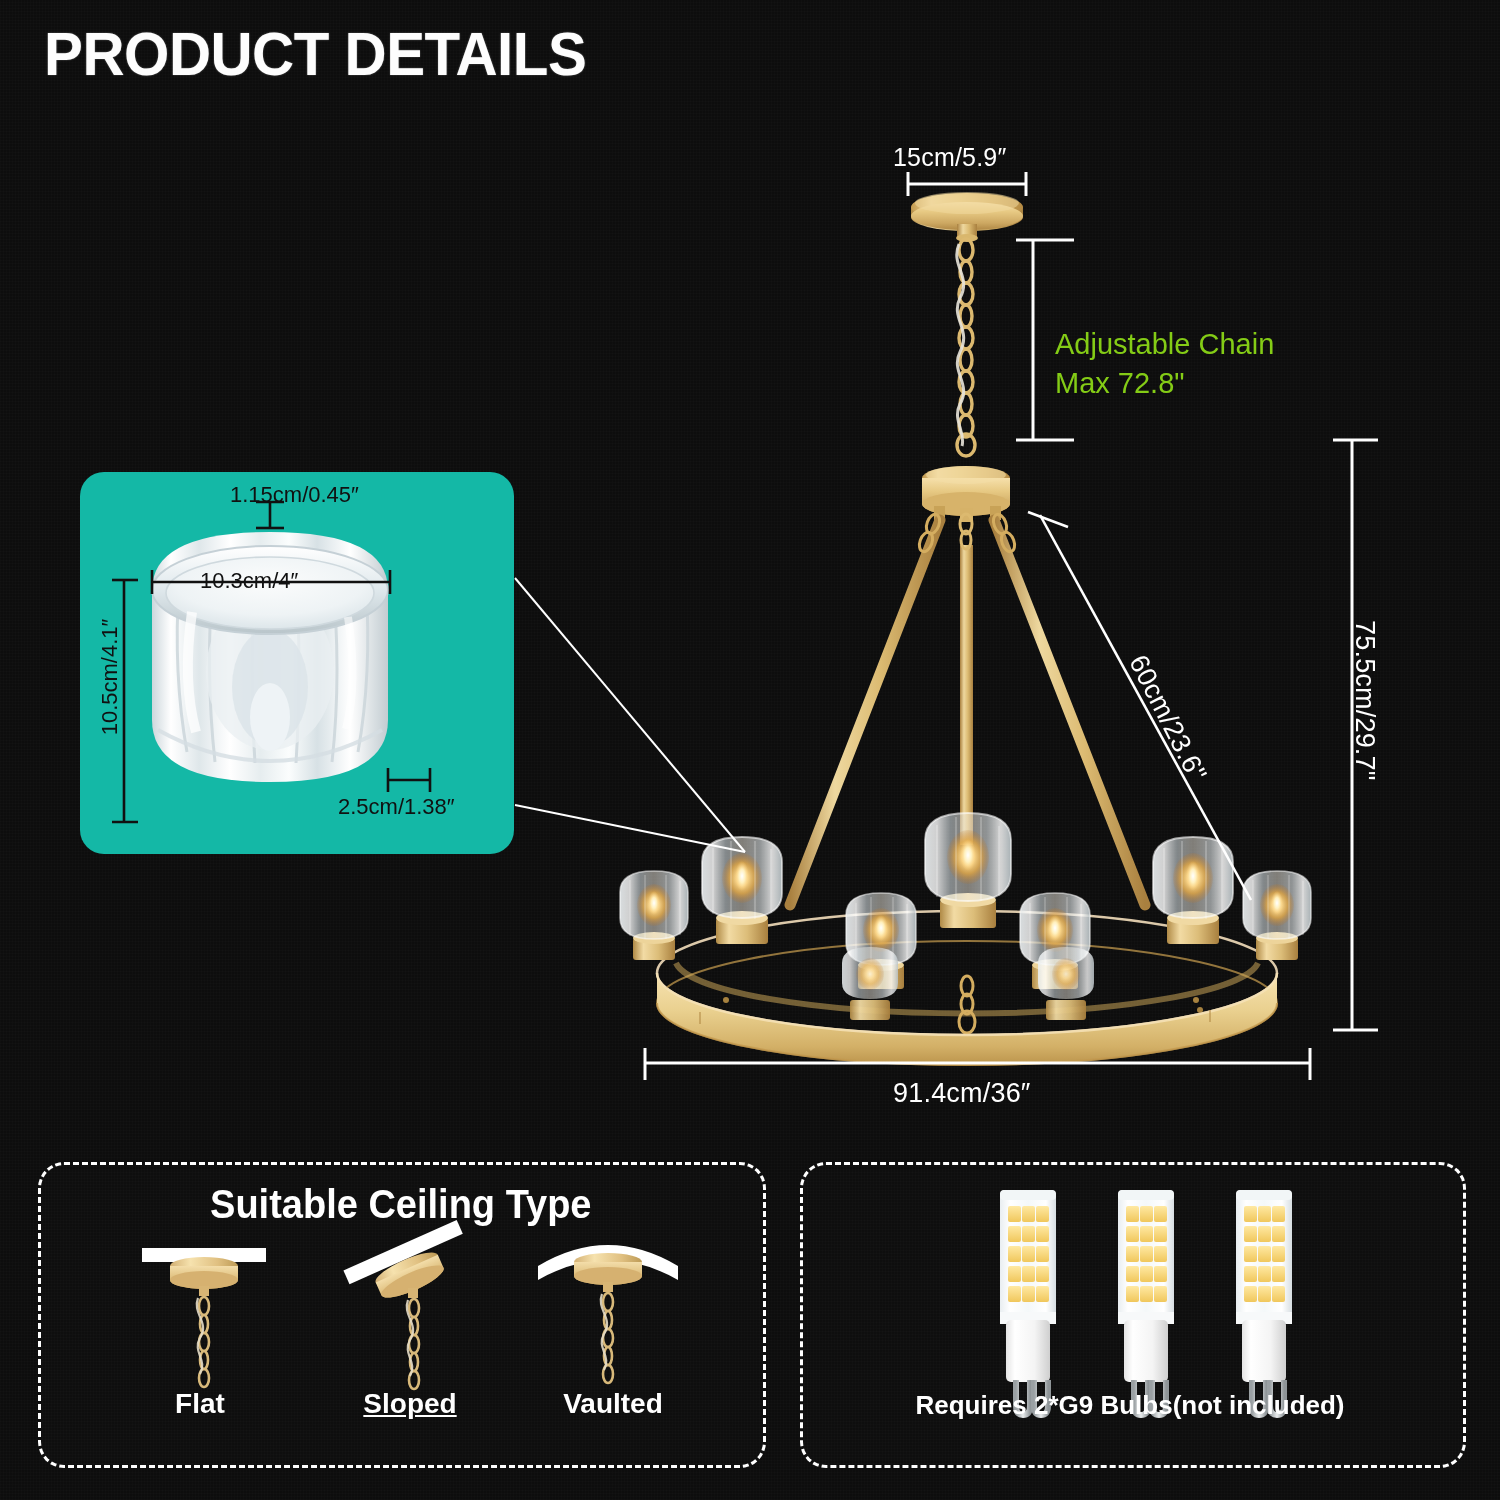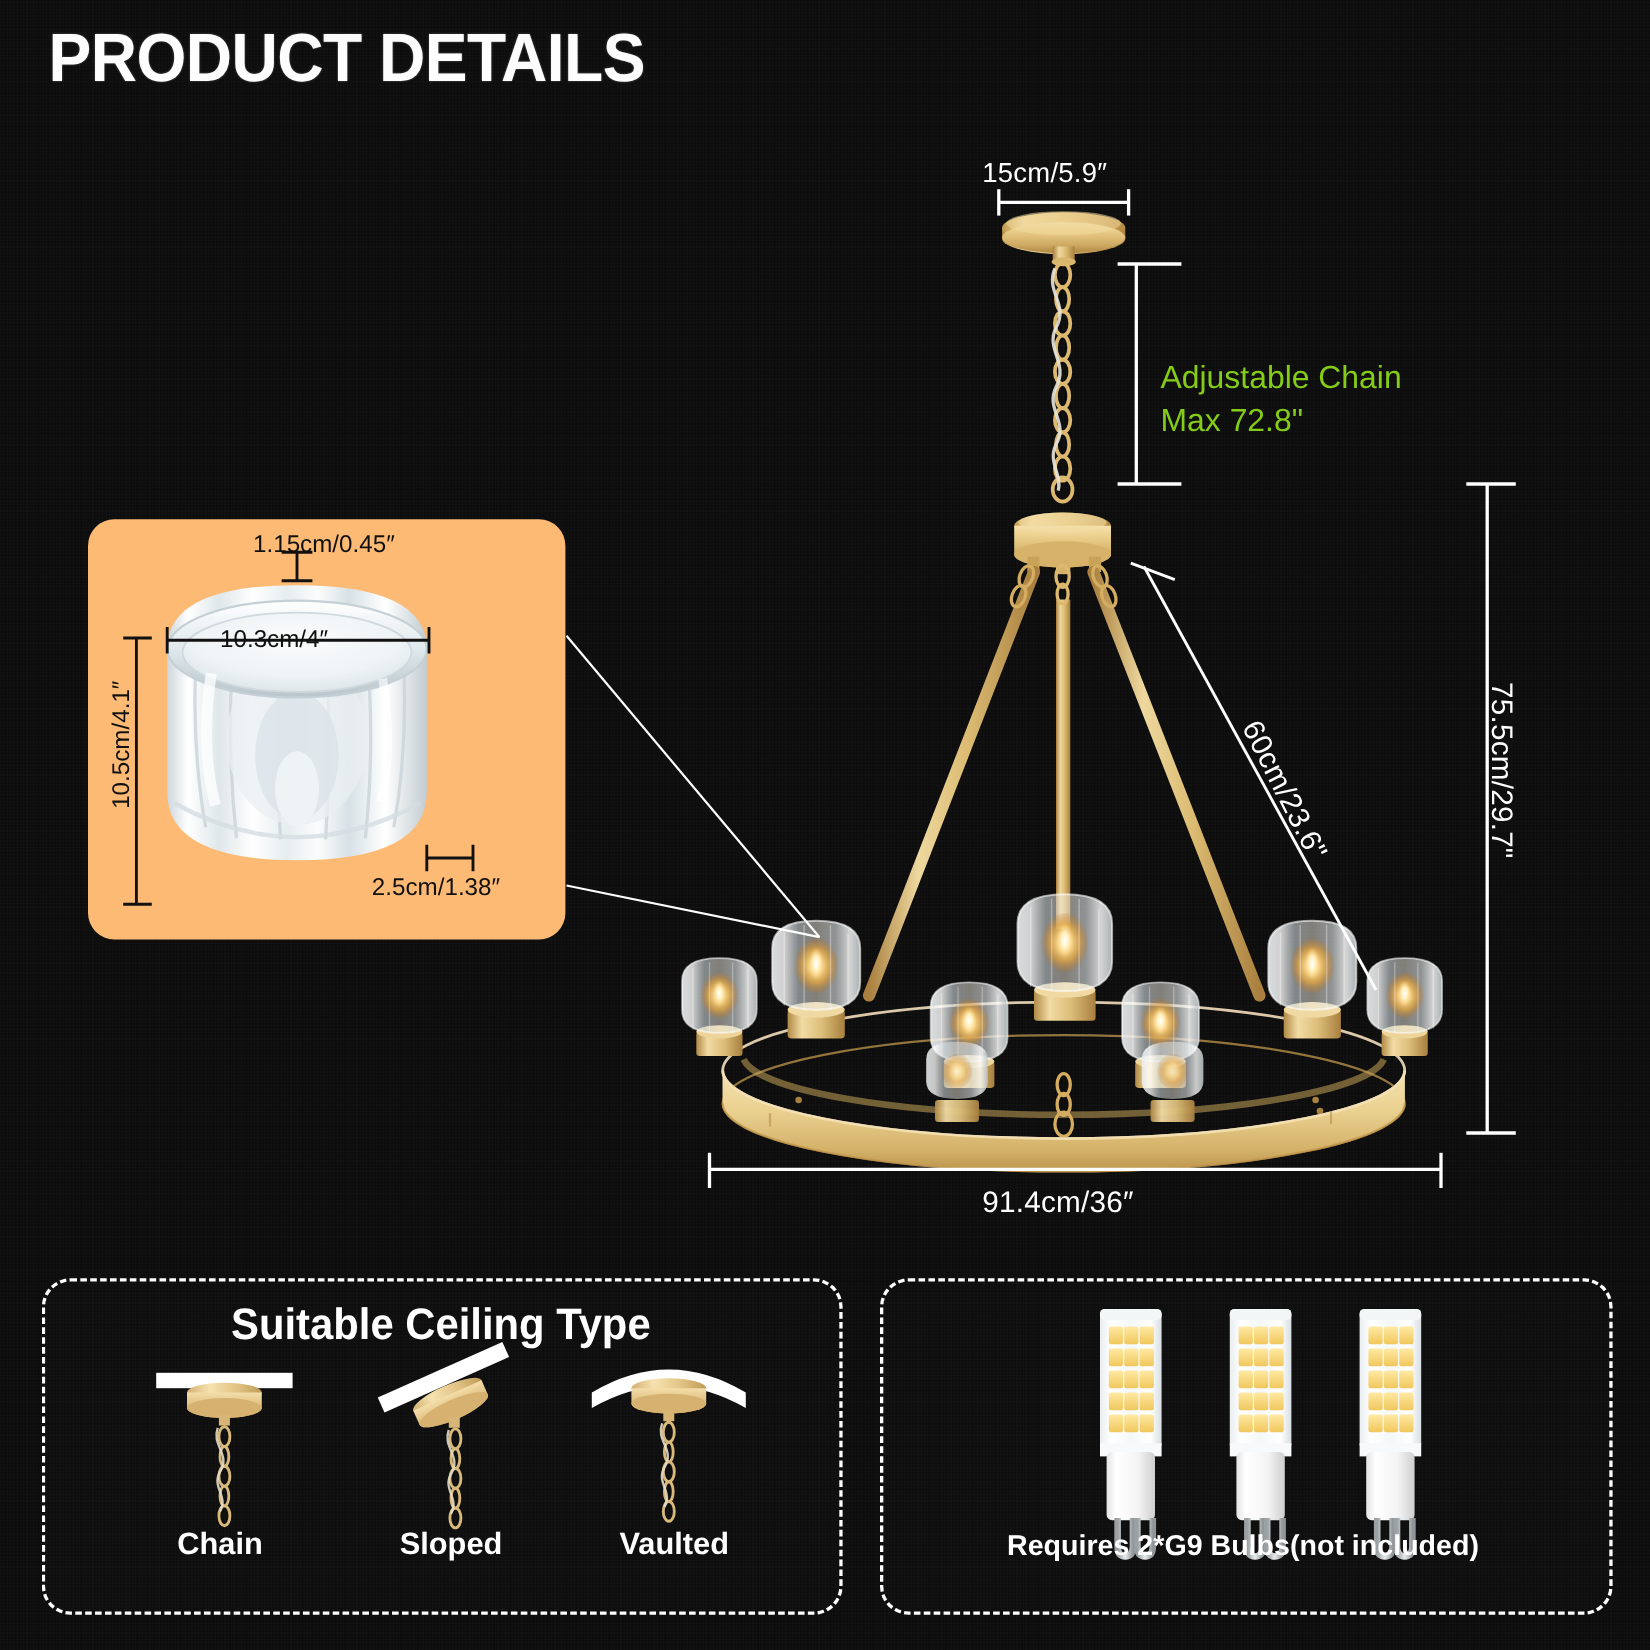--- a/index.html
+++ b/index.html
@@ -37,21 +37,21 @@
   }
   .dim.big{font-size:27px;}
   .dim2{
     position:absolute;z-index:6;color:#84cc16;
     font-size:29px;line-height:1.35;white-space:nowrap;
   }
 
   
   #glass-card{
     position:absolute;left:80px;top:472px;width:434px;height:382px;
-    background:#fdba74;border-radius:24px;z-index:4;overflow:hidden;
+    background:#14b8a6;border-radius:24px;z-index:4;overflow:hidden;
   }
   .cardtxt{position:absolute;color:#111;font-size:22px;white-space:nowrap;z-index:6;}
 
   
   .panel{
     position:absolute;z-index:4;
     border:3px dashed #ffffff;border-radius:26px;
     background:rgba(255,255,255,0.008);
   }
   #panel-ceiling{left:38px;top:1162px;width:722px;height:300px;}
@@ -498,22 +498,22 @@
       <ellipse cx="570" cy="140" rx="5" ry="9"></ellipse>
       <ellipse cx="570" cy="158" rx="4" ry="9"></ellipse>
       <ellipse cx="570" cy="176" rx="5" ry="9"></ellipse>
       <ellipse cx="570" cy="194" rx="4" ry="9"></ellipse>
       <ellipse cx="570" cy="212" rx="5" ry="9"></ellipse>
     </g>
     <path d="M564,132 C558,148 576,156 566,172 C558,186 574,194 566,208" stroke="#e4dcc6" stroke-width="2.2" fill="none" opacity=".9"></path>
   </g>
 </svg>
 
-<div class="panel-cap" style="left:140px;top:1388px;width:120px;">Chain</div>
-<div class="panel-cap" style="left:350px;top:1388px;width:120px;">Sloped</div>
+<div class="panel-cap" style="left:140px;top:1388px;width:120px;">Flat</div>
+<div class="panel-cap" style="left:350px;top:1388px;width:120px;text-decoration:underline;">Sloped</div>
 <div class="panel-cap" style="left:548px;top:1388px;width:130px;">Vaulted</div>
 
 <div class="panel" id="panel-bulbs"></div>
 
 <svg style="position:absolute;left:800px;top:1162px;z-index:5;" width="660" height="300" viewBox="0 0 660 300">
   <defs>
     <linearGradient id="bGlass" x1="0" y1="0" x2="1" y2="0">
       <stop offset="0" stop-color="#e9eef1"></stop>
       <stop offset=".18" stop-color="#ffffff"></stop>
       <stop offset=".5" stop-color="#f4f8f9"></stop>

